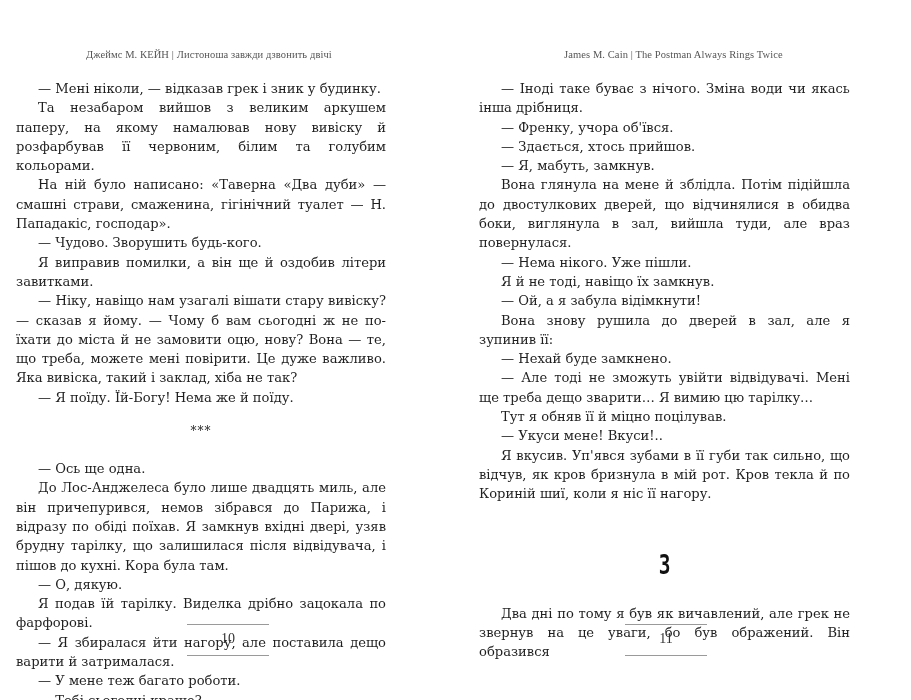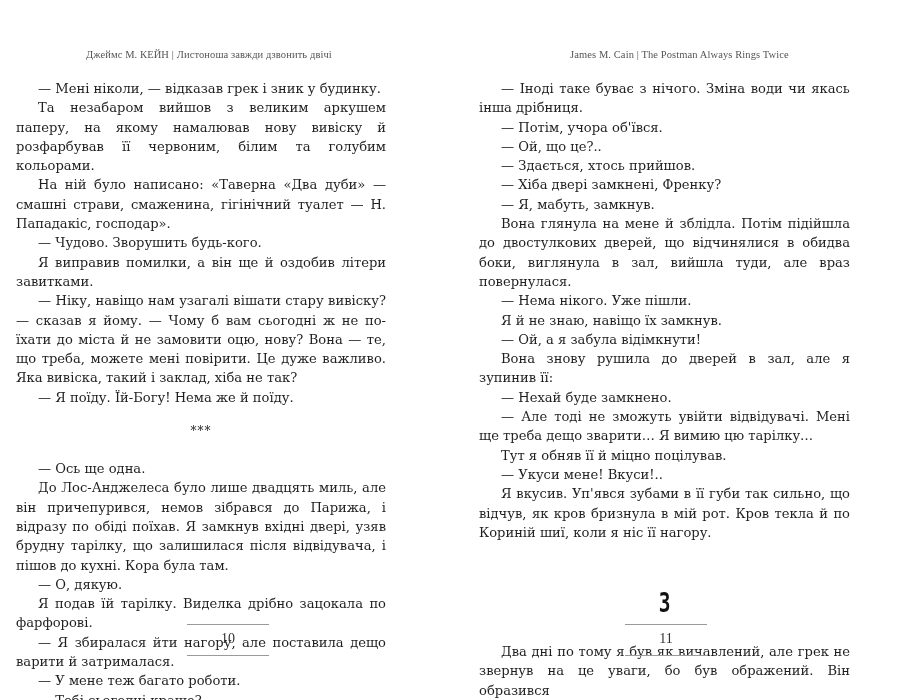--- a/index.html
+++ b/index.html
@@ -26,21 +26,21 @@
     .running-head {
       position: absolute;
       top: 49px;
       font-family: "Liberation Serif", serif;
       font-size: 10.5px;
       color: #555555;
       white-space: nowrap;
       letter-spacing: 0.1px;
     }
     .page-left .running-head { left: 86px; }
-    .page-right .running-head { left: 114px; }
+    .page-right .running-head { left: 108px; }
 
     .text-block {
       position: absolute;
       top: 79px;
       width: 370px;
       font-family: "DejaVu Serif", serif;
       font-size: 13.1px;
       line-height: 19.3px;
       color: #1f1f1f;
     }
@@ -118,28 +118,26 @@
   </div>
 
   <div class="folio">10</div>
 </div>
 
 <div class="page page-right">
   <div class="running-head">James M. Cain | The Postman Always Rings Twice</div>
 
   <div class="text-block">
     <p class="para">— Іноді таке буває з нічого. Зміна води чи якась інша дрібниця.</p>
-    <p class="para">— Потім, учора об'ївся.</p>
-    <p class="para">— Ой, що це?..</p>
+    <p class="para">— Френку, учора об'ївся.</p>
     <p class="para">— Здається, хтось прийшов.</p>
-    <p class="para">— Хіба двері замкнені, Френку?</p>
     <p class="para">— Я, мабуть, замкнув.</p>
     <p class="para">Вона глянула на мене й зблідла. Потім підійшла до двостулкових дверей, що відчинялися в обидва боки, виглянула в зал, вийшла туди, але враз повернулася.</p>
     <p class="para">— Нема нікого. Уже пішли.</p>
-    <p class="para">Я й не знаю, навіщо їх замкнув.</p>
+    <p class="para">Я й не тоді, навіщо їх замкнув.</p>
     <p class="para">— Ой, а я забула відімкнути!</p>
     <p class="para">Вона знову рушила до дверей в зал, але я зупинив її:</p>
     <p class="para">— Нехай буде замкнено.</p>
     <p class="para">— Але тоді не зможуть увійти відвідувачі. Мені ще треба дещо зварити… Я вимию цю тарілку…</p>
     <p class="para">Тут я обняв її й міцно поцілував.</p>
     <p class="para">— Укуси мене! Вкуси!..</p>
     <p class="para">Я вкусив. Уп'явся зубами в її губи так сильно, що відчув, як кров бризнула в мій рот. Кров текла й по Ко­риній шиї, коли я ніс її нагору.</p>
 
     <div class="chapter-number">3</div>
 

